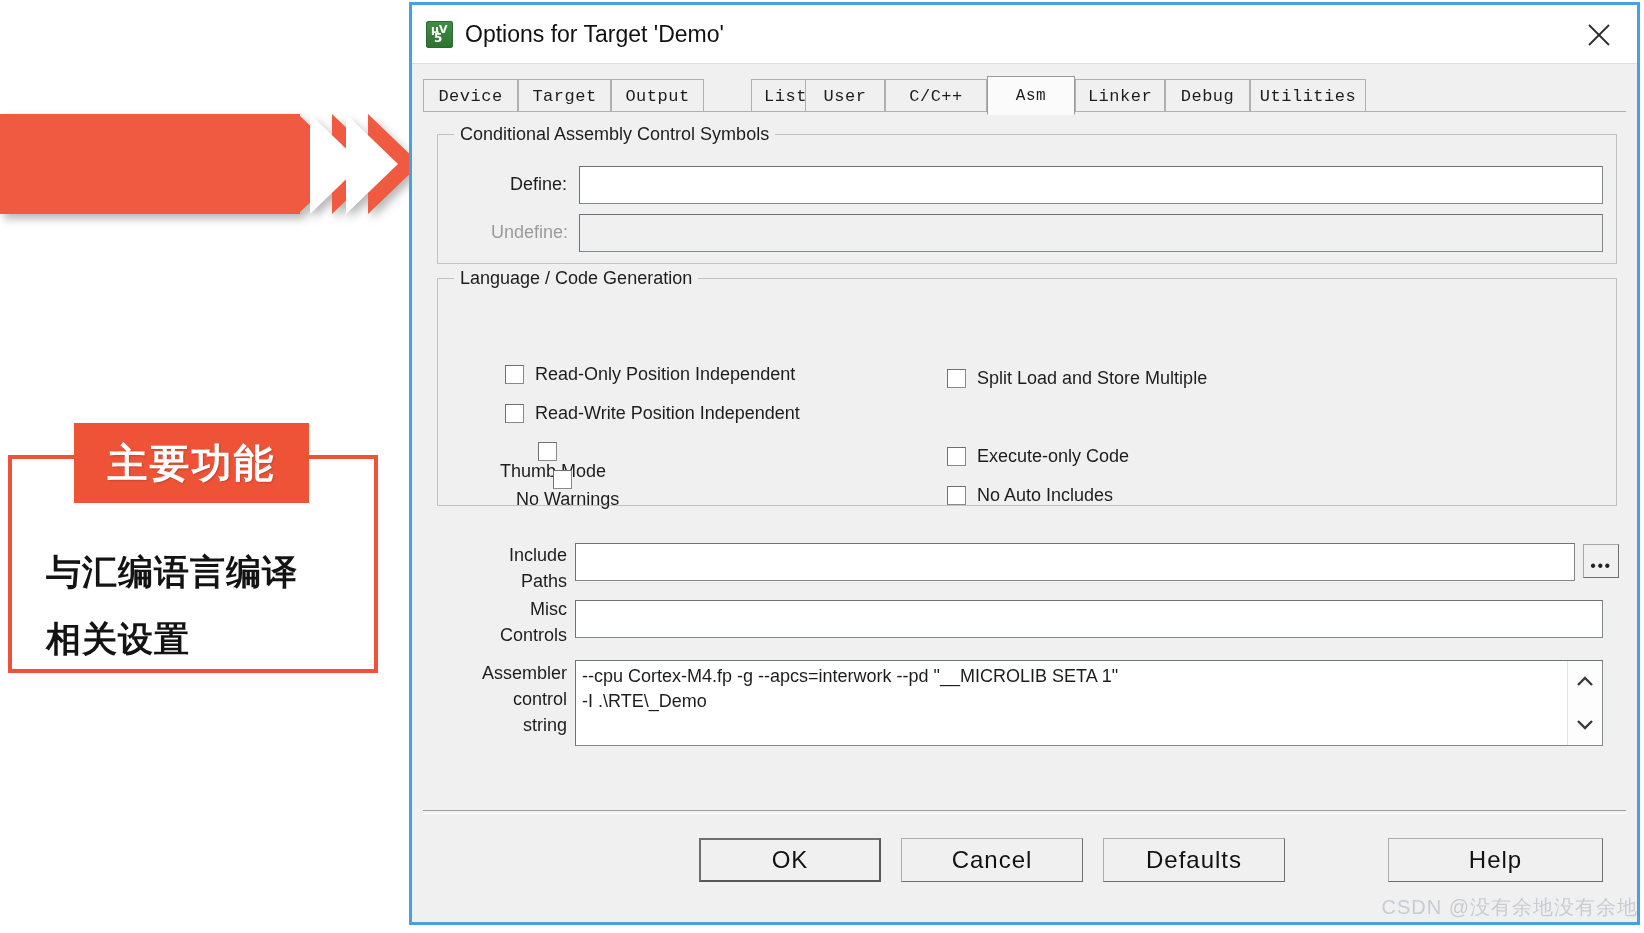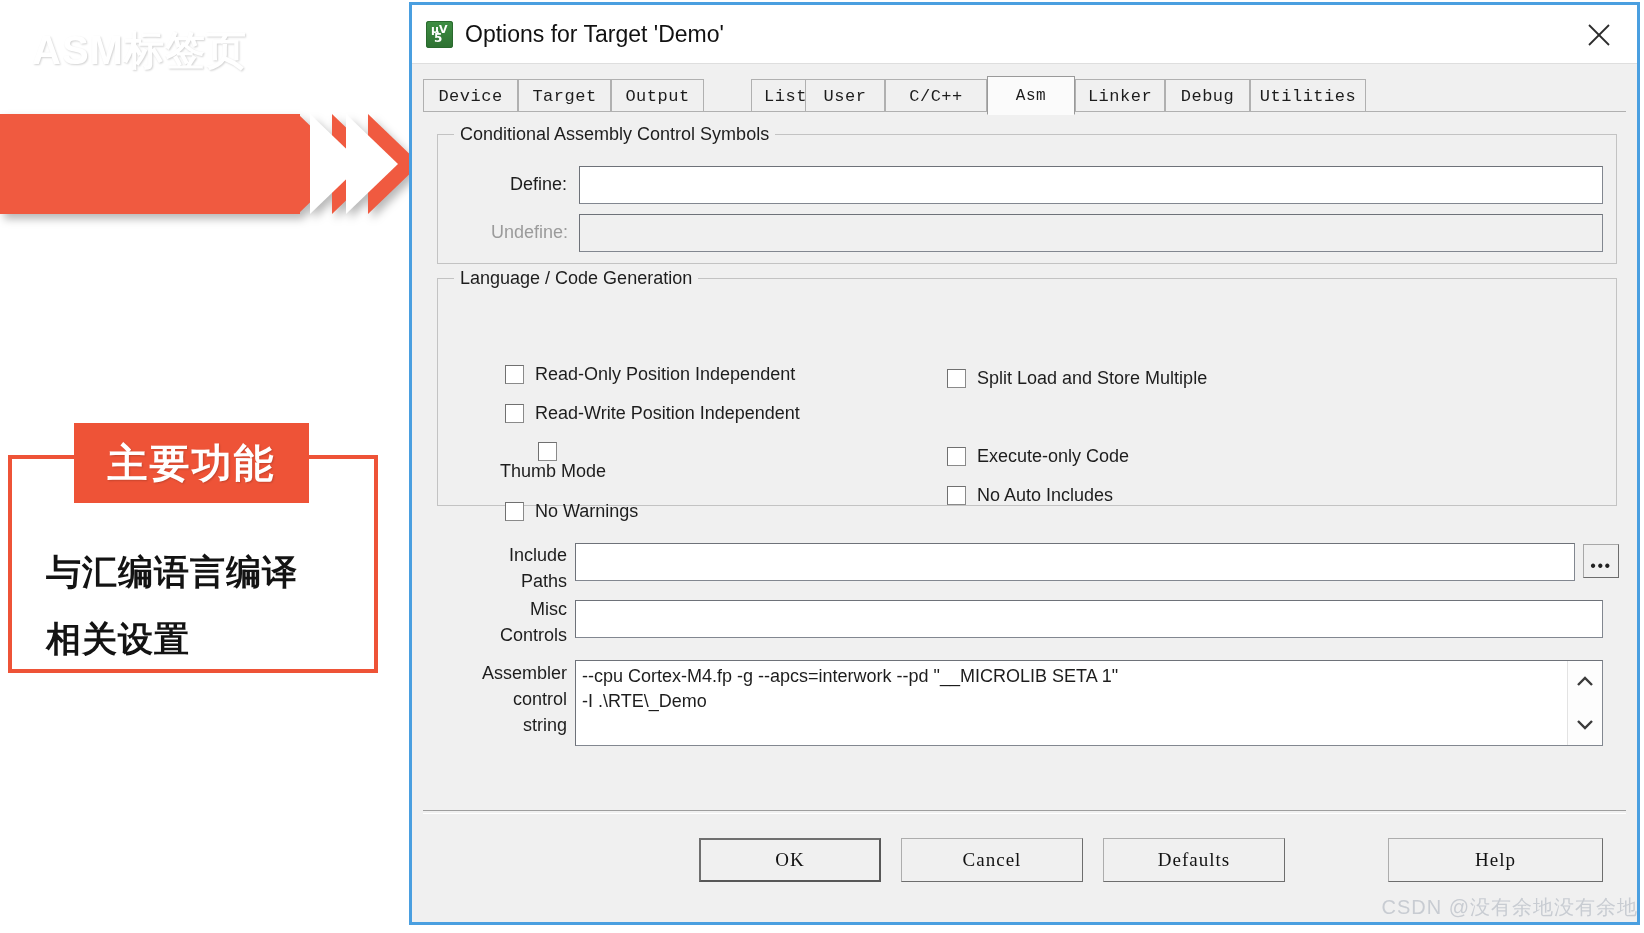--- a/index.html
+++ b/index.html
@@ -391,22 +391,22 @@
     position: absolute;
     height: 44px;
     box-sizing: border-box;
     background: #f0f0f0;
     border: 1px solid #adadad;
     border-right-color: #6d6d6d;
     border-bottom-color: #6d6d6d;
     display: flex;
     align-items: center;
     justify-content: center;
-    font-family: Liberation Serif, serif;
-    font-size: 19px;
+    font-family: Liberation Sans, sans-serif;
+    font-size: 24px;
     color: #121212;
     letter-spacing: 1px;
   }
   .dlgbtn.default {
     border: 2px solid #6f6f6f;
     border-right-color: #575757;
     border-bottom-color: #575757;
   }
 
   .watermark {
@@ -426,21 +426,20 @@
 <div id="annotations">
 
   <div class="arrow-banner">
     <div class="body"></div>
     <div class="head"></div>
     <div class="chev c1"></div>
     <div class="chev-cut k1"></div>
     <div class="chev c2"></div>
     <div class="chev-cut k2"></div>
   </div>
-  <div class="banner-text">ASM标签页</div>
 
   <div class="callout-box"></div>
   <div class="callout-title">主要功能</div>
   <div class="callout-body">
     <div>与汇编语言编译</div>
     <div>相关设置</div>
   </div>
 
 </div>
 
@@ -497,21 +496,21 @@
         <span class="cblabel">Read-Only Position Independent</span>
       </div>
       <div class="cbrow" style="left:36px; top:291px;text-align:center;">
         <span class="cbox"></span>
         <span class="cblabel">Read-Write Position Independent</span>
       </div>
       <div class="cbrow" style="left:20px; top:330px;flex-direction:column;">
         <span class="cbox"></span>
         <span class="cblabel">Thumb Mode</span>
       </div>
-      <div class="cbrow" style="left:36px; top:389px;">
+      <div class="cbrow" style="left:36px; top:358px;flex-direction:column;">
         <span class="cbox"></span>
         <span class="cblabel">No Warnings</span>
       </div>
 
       <div class="cbrow" style="left:478px; top:256px;">
         <span class="cbox"></span>
         <span class="cblabel">Split Load and Store Multiple</span>
       </div>
       <div class="cbrow" style="left:478px; top:334px;">
         <span class="cbox"></span>

